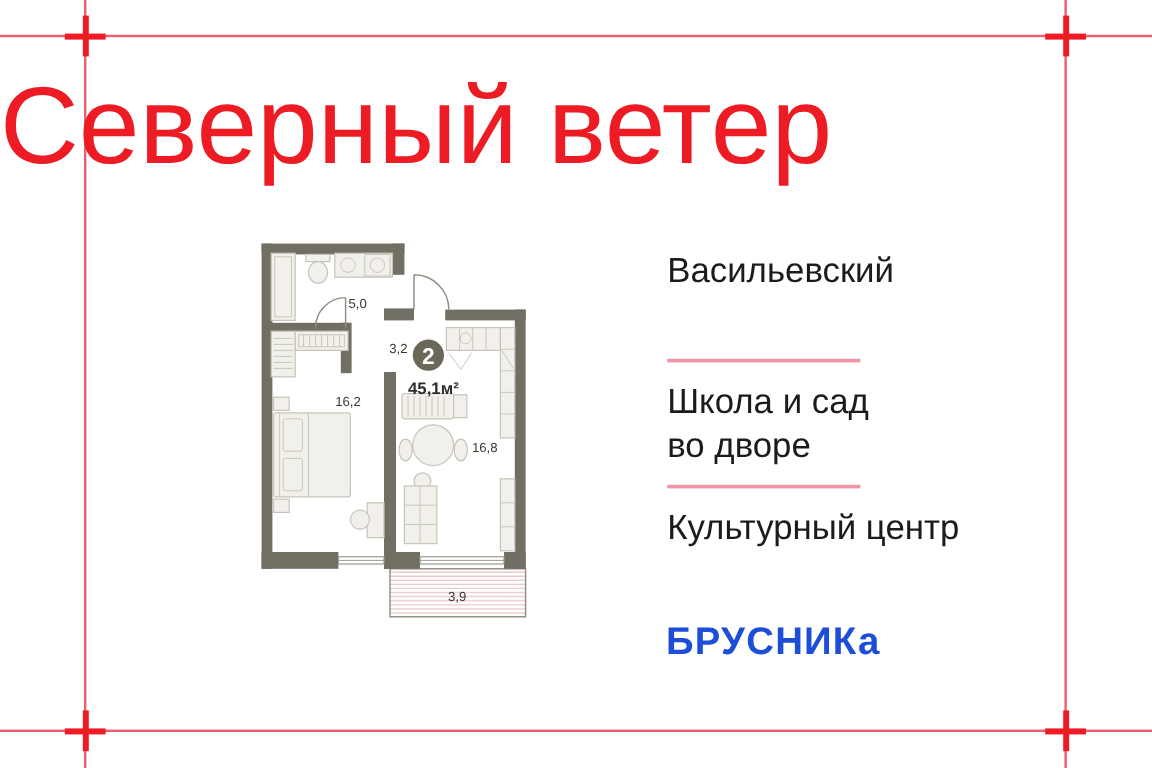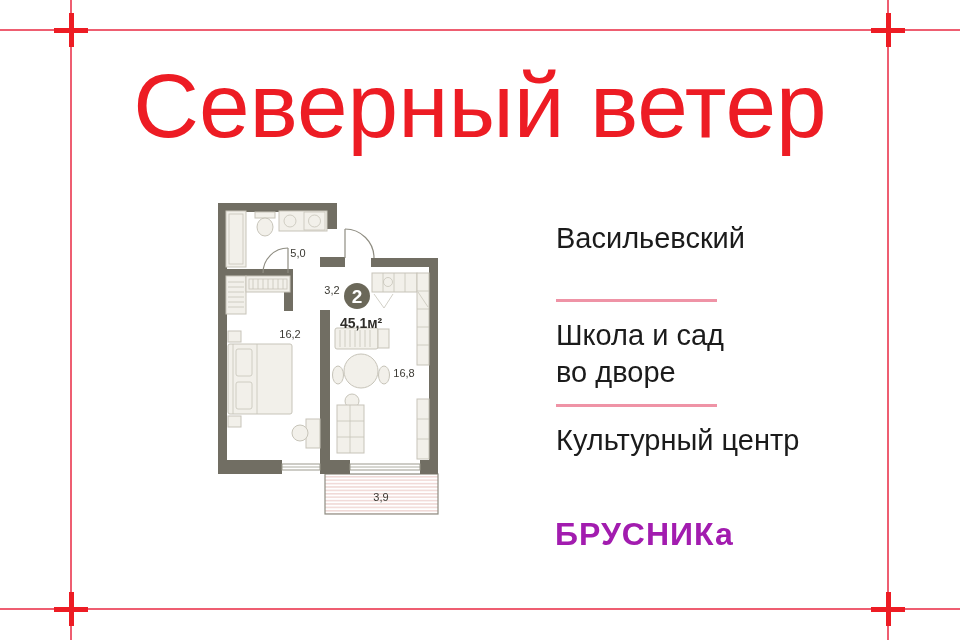--- a/index.html
+++ b/index.html
@@ -9,33 +9,33 @@
   
   .trim-v{position:absolute;top:0;bottom:0;width:1.5px;background:#ee5e71;}
   .trim-h{position:absolute;left:0;right:0;height:1.5px;background:#ee5e71;}
   .cross{position:absolute;width:34px;height:34px;}
   .cross::before,.cross::after{content:"";position:absolute;background:#ed1c24;}
   .cross::before{left:0;right:0;top:14.5px;height:5px;}
   .cross::after{top:0;bottom:0;left:14.5px;width:5px;}
 
   
   .title{position:absolute;left:0;width:960px;top:58px;margin:0;
-         text-align:center;font-size:91px;font-weight:400;letter-spacing:0px;
+         text-align:left;font-size:91px;font-weight:400;letter-spacing:0px;
          color:#ed1c24;line-height:1.05;white-space:nowrap;}
 
   
   .features{position:absolute;left:556px;top:0;width:330px;color:#1b1b1b;}
   .feature{position:absolute;left:0;font-size:29px;line-height:37px;font-weight:400;}
-  .f1{top:220px;} .f2{top:317px;} .f3{top:422px;text-align:center;}
+  .f1{top:208px;} .f2{top:317px;} .f3{top:422px;text-align:center;}
   .divider{position:absolute;left:0;width:161px;height:2.5px;background:#ef93a6;}
   .d1{top:299px;} .d2{top:404px;}
 
   
   .logo{position:absolute;left:555px;top:516px;font-size:32px;font-weight:700;
-        letter-spacing:1px;color:#a21caf;}
+        letter-spacing:1px;color:#1d4ed8;}
 
   
   .plan{position:absolute;left:0;top:0;}
   .wall{fill:#716e63;}
   .furn{fill:#f2f0ea;stroke:#c7c4b9;stroke-width:1;}
   .furnline{stroke:#c7c4b9;stroke-width:0.8;fill:none;}
   .thin{stroke:#8f8d82;stroke-width:1.2;fill:none;}
   .win{fill:#ffffff;stroke:#9b998d;stroke-width:1;}
   .plan text{font-family:"Liberation Sans",sans-serif;fill:#3b3933;font-size:11px;}
   .plan .area-big{font-size:14px;font-weight:700;fill:#2f2d29;}

